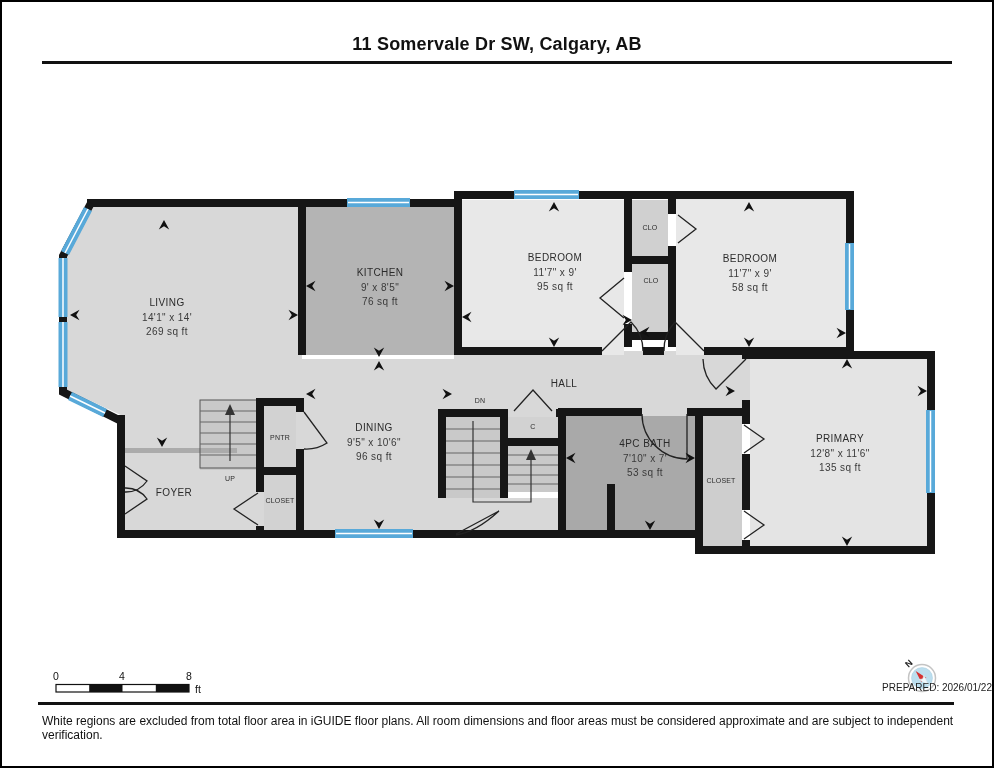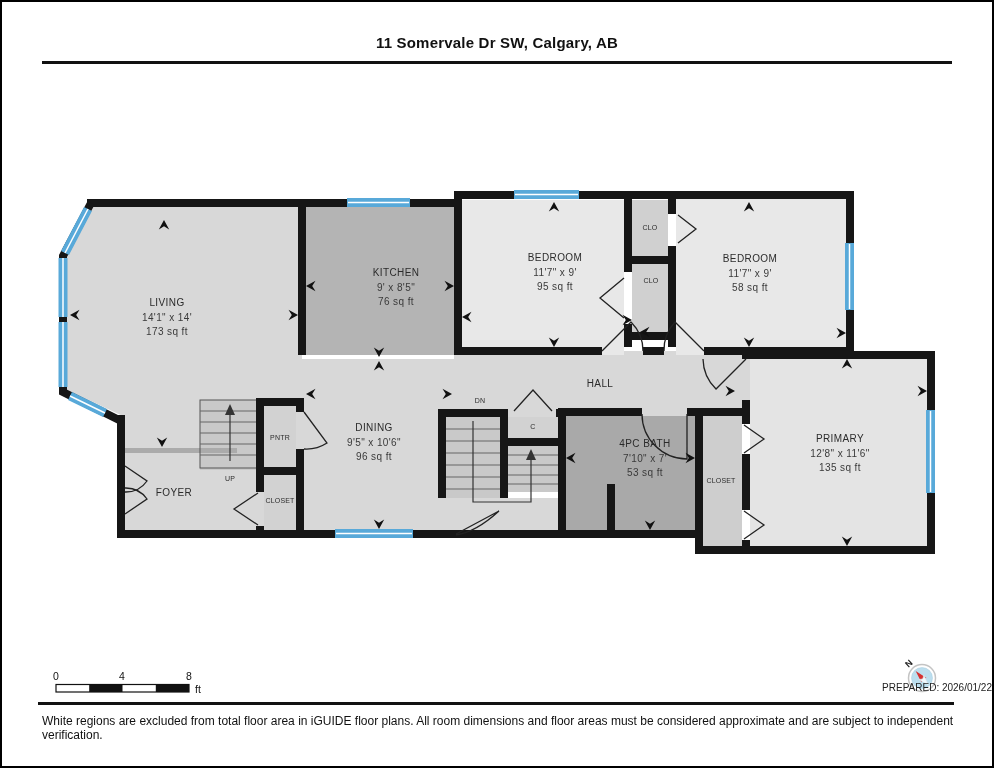--- a/index.html
+++ b/index.html
@@ -1,19 +1,19 @@
 <!DOCTYPE html>
 <html><head>
 <meta charset="utf-8">
 <style>
   * { margin:0; padding:0; box-sizing:border-box; }
   body { background:#fff; font-family:"Liberation Sans", sans-serif; }
   .page { position:relative; width:994px; height:768px; background:#fff; border:2px solid #000; overflow:hidden; }
   .title { position:absolute; top:32px; left:0; width:100%; text-align:center;
-           font-size:15px; font-weight:bold; color:#111; letter-spacing:0.2px; }
+           font-size:18px; font-weight:bold; color:#111; letter-spacing:0.2px; }
   .rule1 { position:absolute; top:59px; left:40px; right:40px; height:3px; background:#111; }
   .subheader { position:absolute; top:68px; left:443px; display:flex; gap:12px; font-size:10.5px; color:#222; }
   .subheader .floorname { font-weight:bold; }
   .subheader .areas div { margin-bottom:3px; }
   .rlabel { position:absolute; transform:translate(-50%,-50%); text-align:center; font-size:10px;
             line-height:1.45; color:#2b2b2b; letter-spacing:0.4px; white-space:nowrap; }
   .rlabel .dim, .rlabel .area { color:#3a3a3a; }
   .sm { font-size:7px; letter-spacing:0.2px; }
   svg.plan { position:absolute; top:0; left:0; }
   .prepared { position:absolute; top:680px; left:0; width:100%; text-align:right; font-size:10px; color:#222; }
@@ -204,23 +204,23 @@
         <path d="M0,-9.5 L3.4,3 L0,0.8 L-3.4,3 Z" fill="#d63030"></path>
         <path d="M0,9.5 L3.4,-1 L0,1.2 L-3.4,-1 Z" fill="#f2f8fb" stroke="#d8e6ed" stroke-width="0.5"></path>
         <text x="0" y="-16.5" text-anchor="middle" font-size="9" font-weight="bold" fill="#222" font-family="Liberation Sans, sans-serif">N</text>
       </g>
     </g>
   </svg>
 
   <div class="rlabel" style="left:165px; top:316px;">
     <div>LIVING</div>
       <div class="dim">14'1" x 14'</div>
-      <div class="area">173 sq ft</div>
-  </div>
-  <div class="rlabel" style="left:394px; top:286px;">
+      <div class="area">269 sq ft</div>
+  </div>
+  <div class="rlabel" style="left:378px; top:286px;">
     <div>KITCHEN</div>
       <div class="dim">9' x 8'5"</div>
       <div class="area">76 sq ft</div>
   </div>
   <div class="rlabel" style="left:372px; top:441px;">
     <div>DINING</div>
       <div class="dim">9'5" x 10'6"</div>
       <div class="area">96 sq ft</div>
   </div>
   <div class="rlabel" style="left:172px; top:491px;text-align:center;">
@@ -244,21 +244,21 @@
     <div>BEDROOM</div>
       <div class="dim">11'7" x 9'</div>
       <div class="area">58 sq ft</div>
   </div>
   <div class="rlabel sm" style="left:648px; top:226px;">
     <div>CLO</div>
   </div>
   <div class="rlabel sm" style="left:649px; top:279px;">
     <div>CLO</div>
   </div>
-  <div class="rlabel" style="left:598px; top:382px;">
+  <div class="rlabel" style="left:562px; top:382px;">
     <div>HALL</div>
   </div>
   <div class="rlabel sm" style="left:478px; top:399px;">
     <div>DN</div>
   </div>
   <div class="rlabel sm" style="left:531px; top:425px;">
     <div>C</div>
   </div>
   <div class="rlabel" style="left:627px; top:457px;margin-left:16px;">
     <div>4PC BATH</div>

